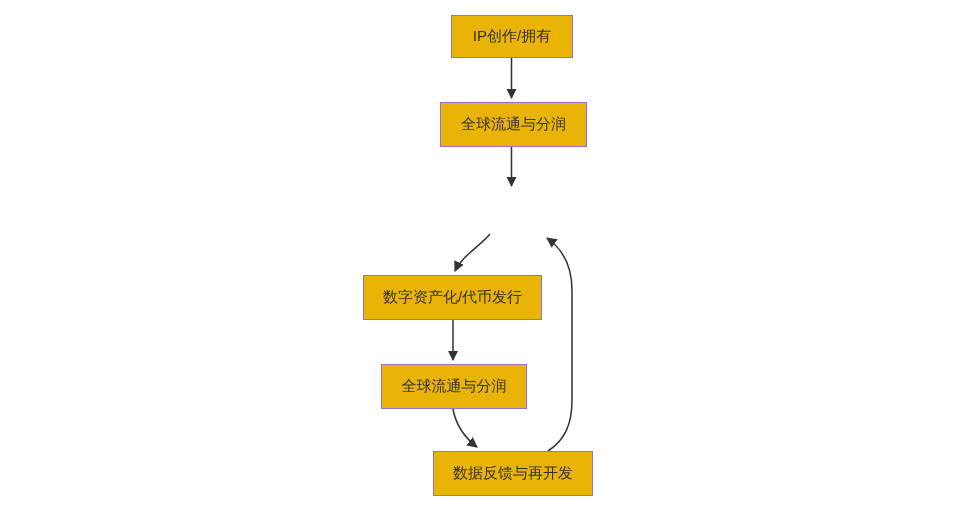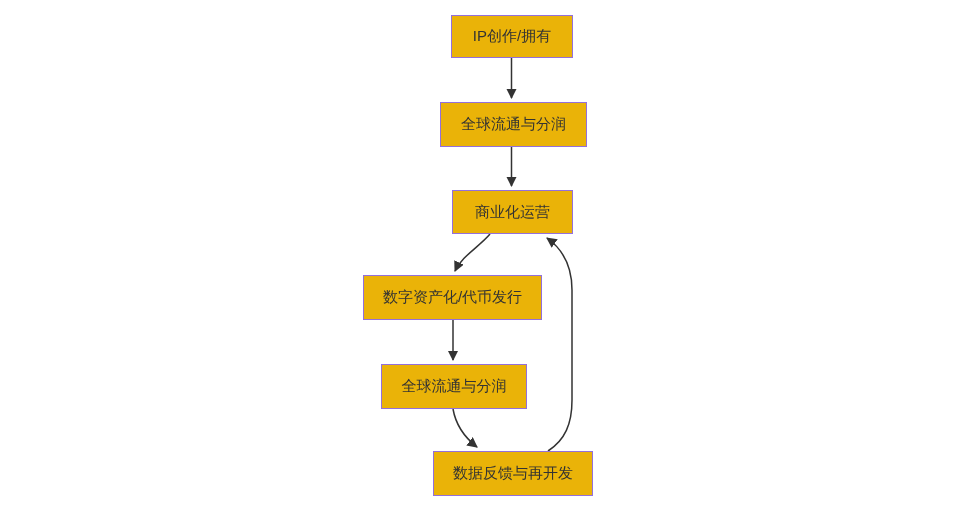--- a/index.html
+++ b/index.html
@@ -63,23 +63,20 @@
   </svg>
 
   <div class="node n1">
     <span>IP创作/拥有</span>
   </div>
 
   <div class="node n2">
     <span>全球流通与分润</span>
   </div>
 
-  <div class="node n3">
-    <span>商业化运营</span>
-  </div>
 
   <div class="node n4">
     <span>数字资产化/代币发行</span>
   </div>
 
   <div class="node n6">
     <span>数据反馈与再开发</span>
   </div>
 
   <div class="node n5">

